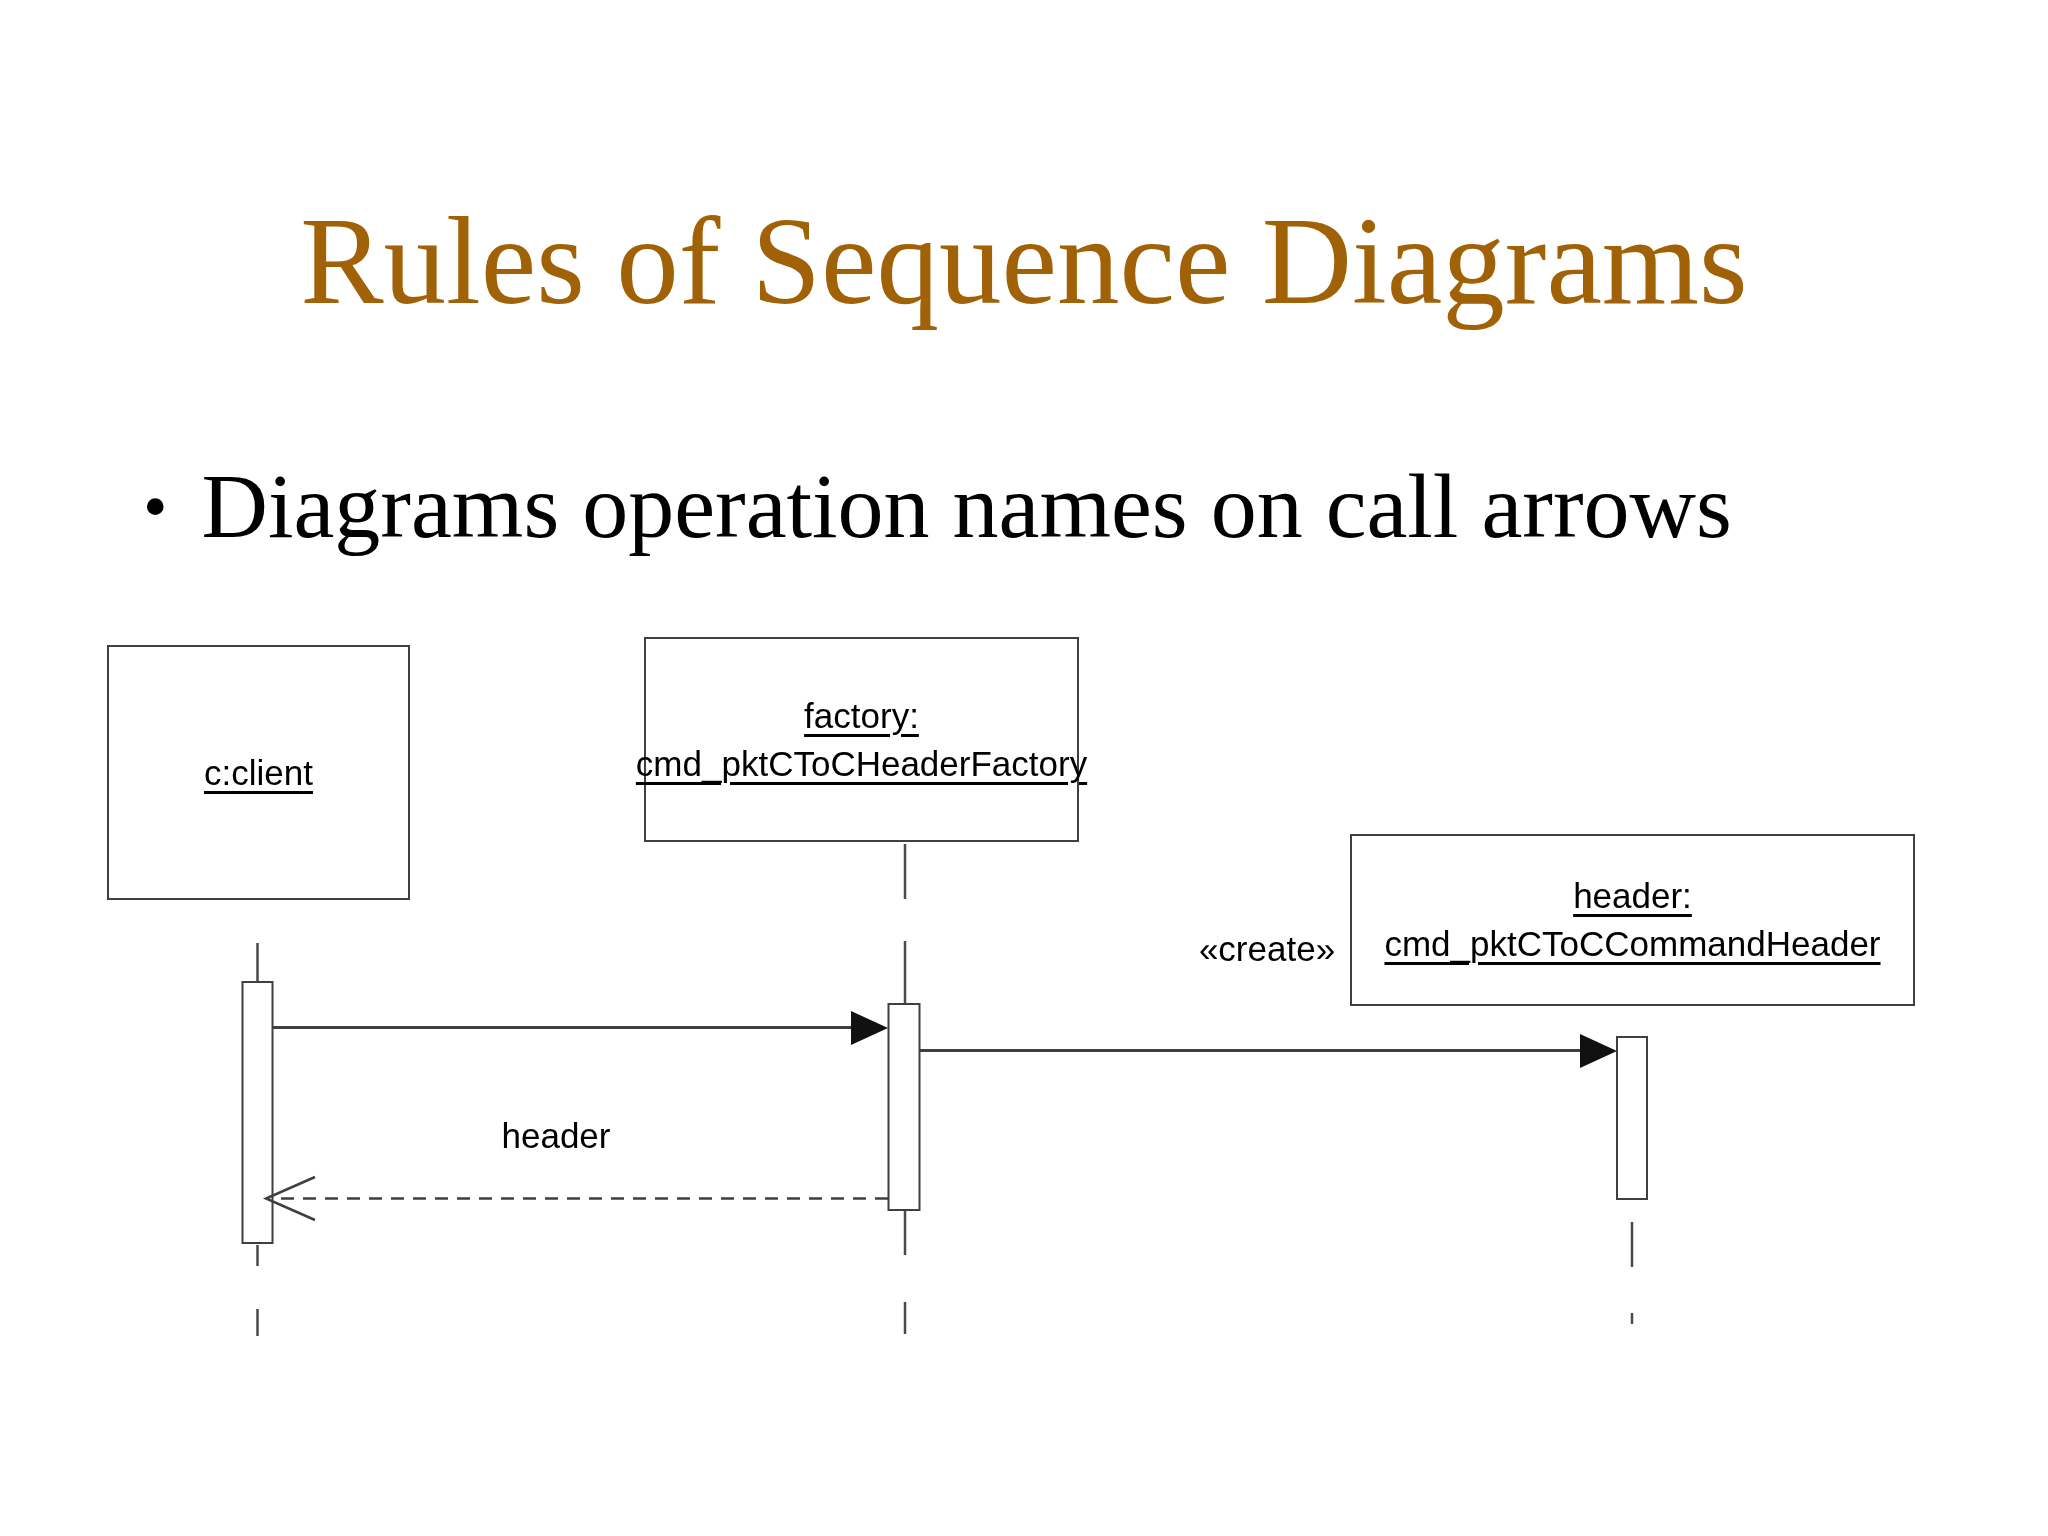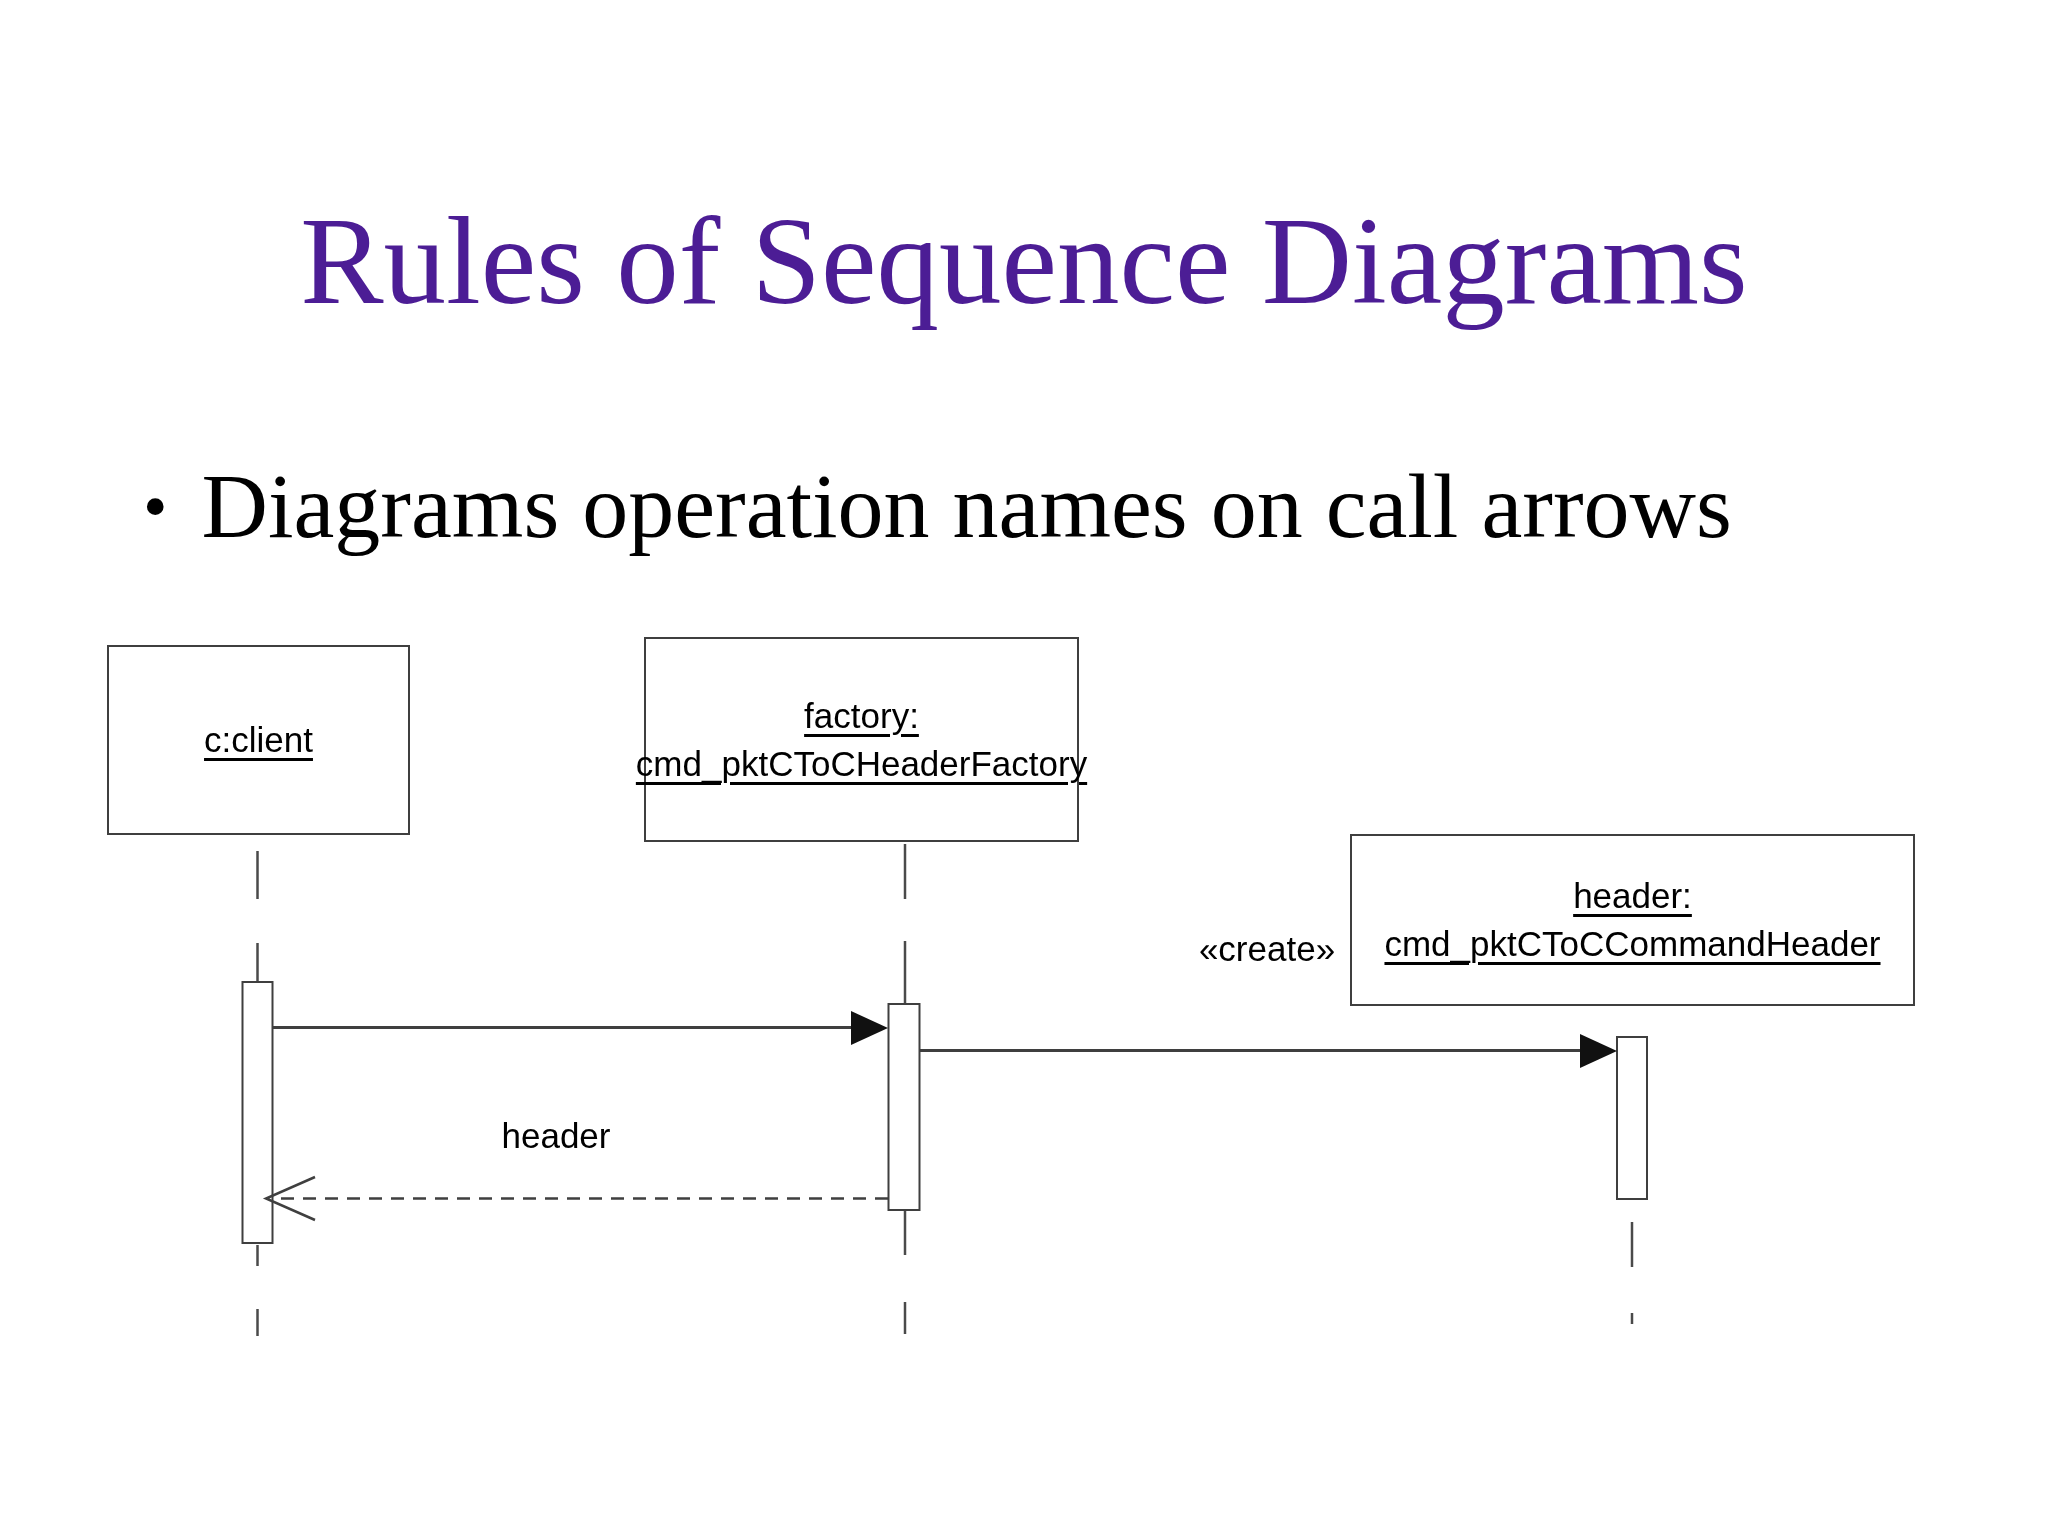--- a/index.html
+++ b/index.html
@@ -16,21 +16,21 @@
   
   .title {
     position: absolute;
     top: 186px;
     left: 0;
     width: 100%;
     text-align: center;
     font-family: "Liberation Serif", "DejaVu Serif", serif;
     font-size: 125px;
     line-height: 1.2;
-    color: #4c1d95;
+    color: #a16207;
     white-space: nowrap;
   }
   .bullet-row {
     position: absolute;
     top: 454px;
     left: 143px;
     display: flex;
     align-items: flex-start;
     font-family: "Liberation Serif", "DejaVu Serif", serif;
     font-size: 92px;
@@ -56,21 +56,21 @@
     line-height: 48px;
     text-align: center;
     box-sizing: border-box;
   }
   .obj-box span {
     text-decoration: underline;
     text-decoration-thickness: 2.5px;
     text-underline-offset: 6px;
     white-space: nowrap;
   }
-  .box-client  { left: 107px;  top: 645px; width: 303px; height: 190px; }
+  .box-client  { left: 107px;  top: 645px; width: 303px; height: 255px; }
   .box-factory { left: 644px;  top: 637px; width: 435px; height: 205px; }
   .box-header  { left: 1350px; top: 834px; width: 565px; height: 172px; }
 
   
   .msg-label {
     position: absolute;
     transform: translateX(-50%);
     font-size: 35px;
     line-height: 40px;
     white-space: nowrap;

